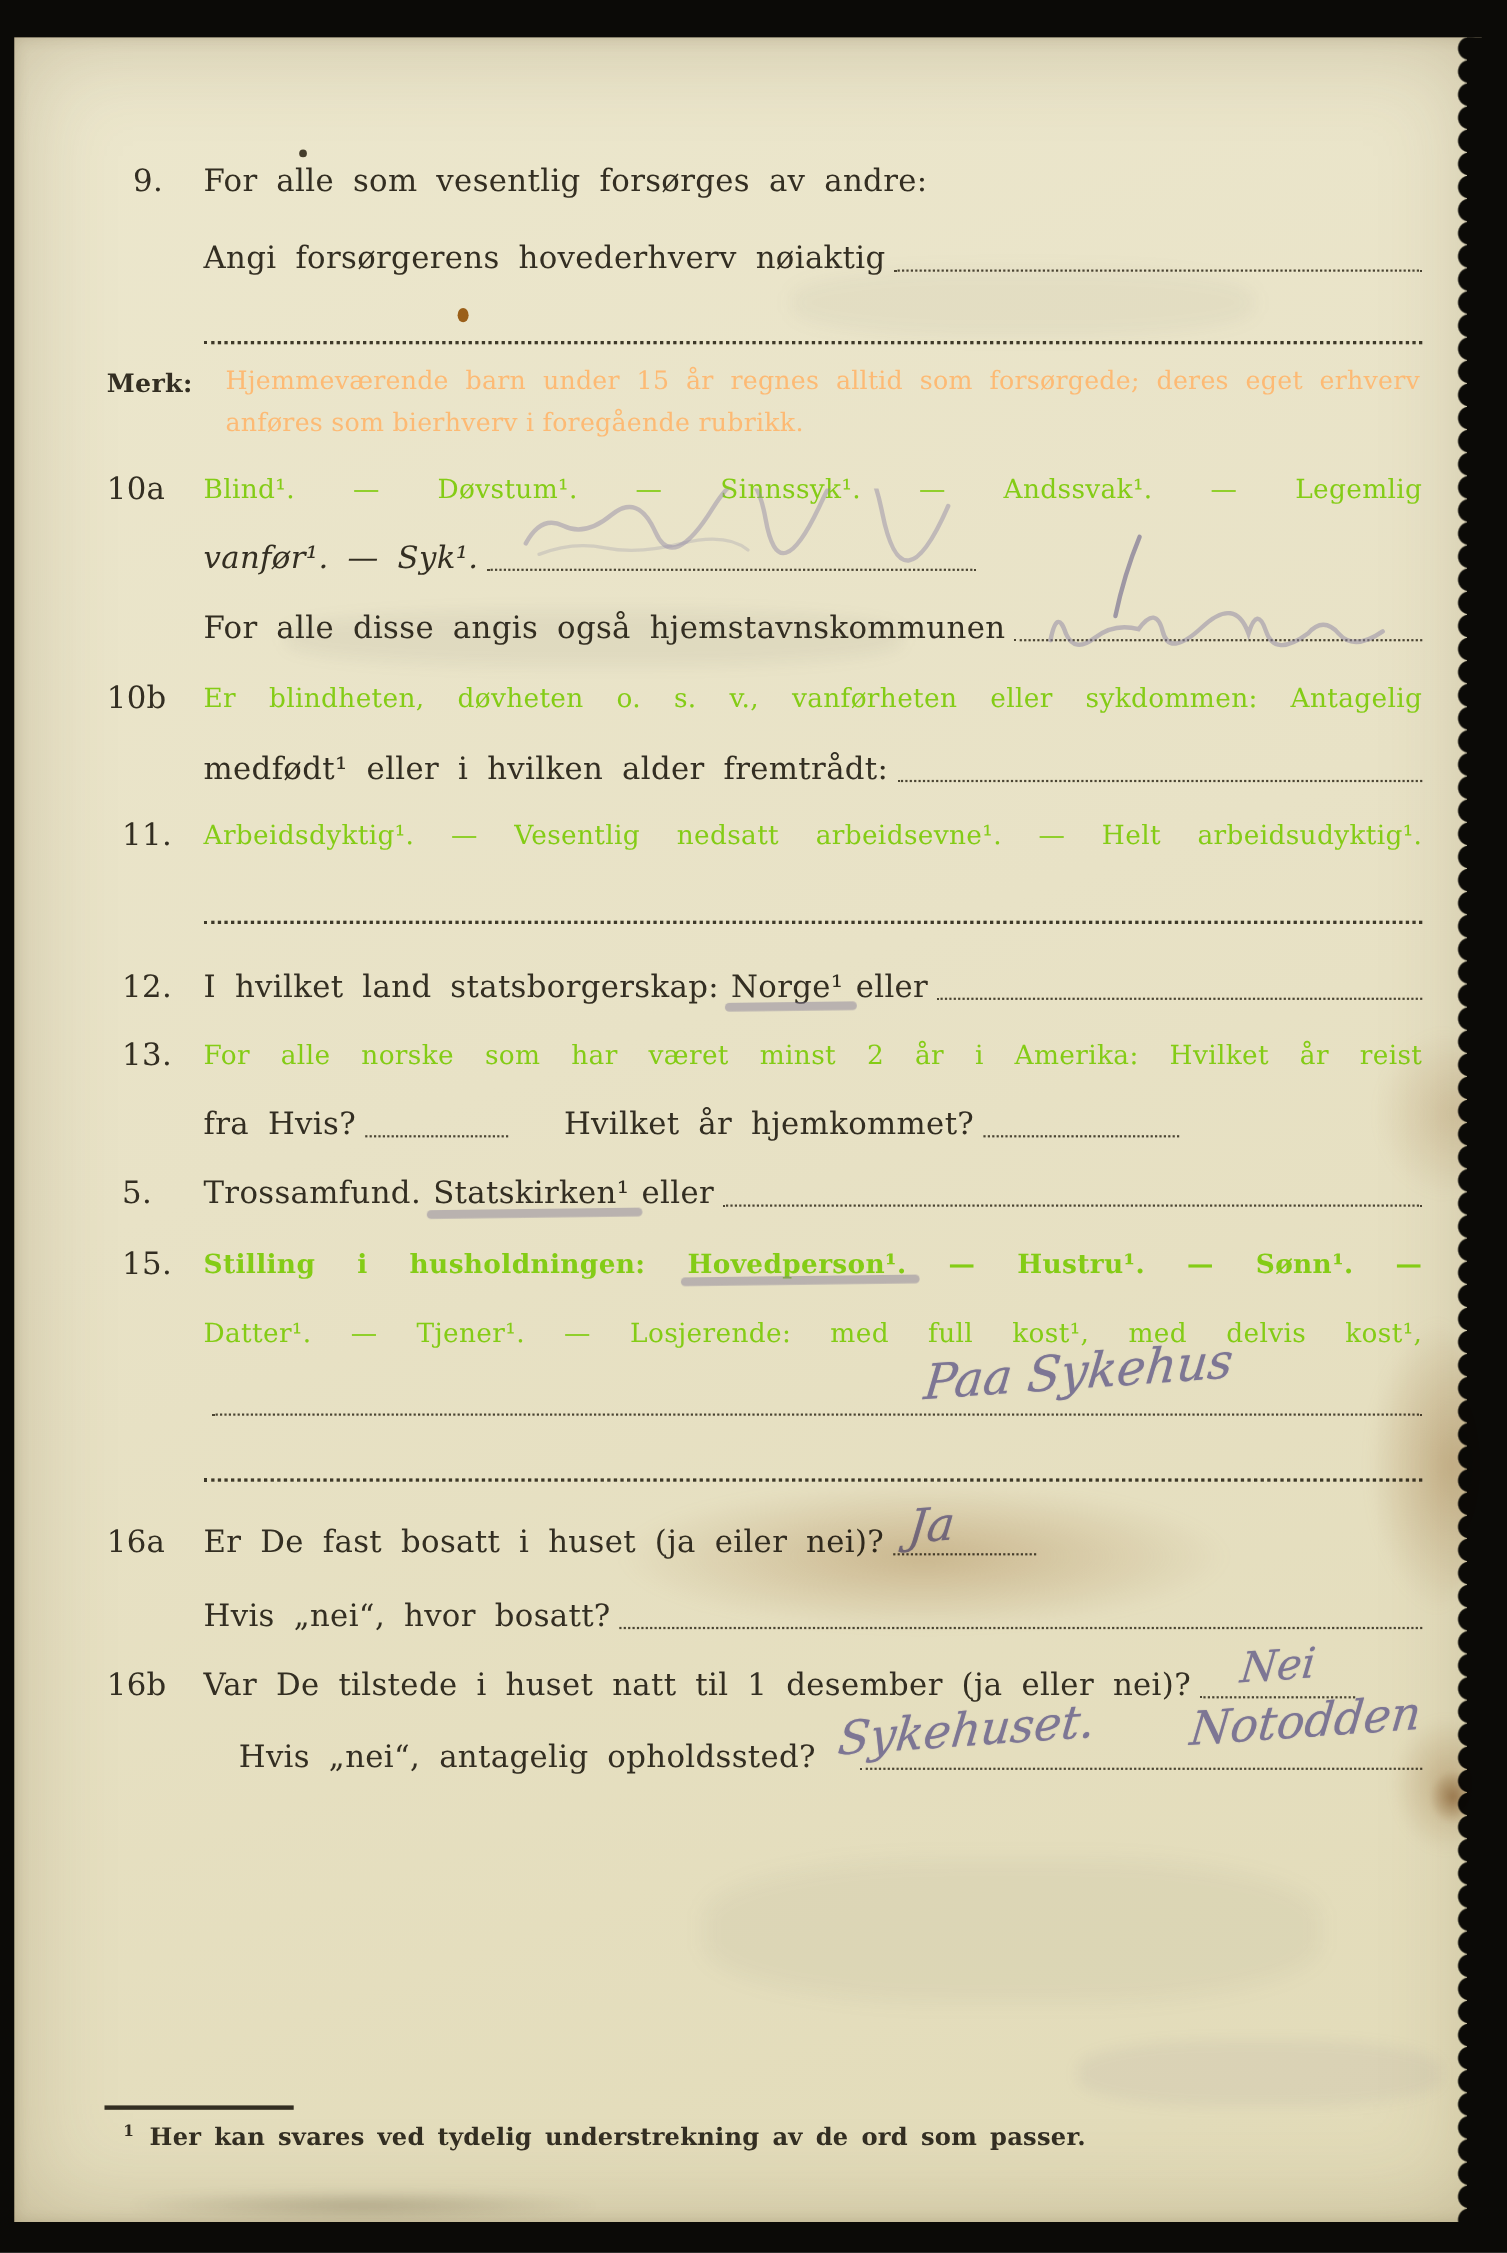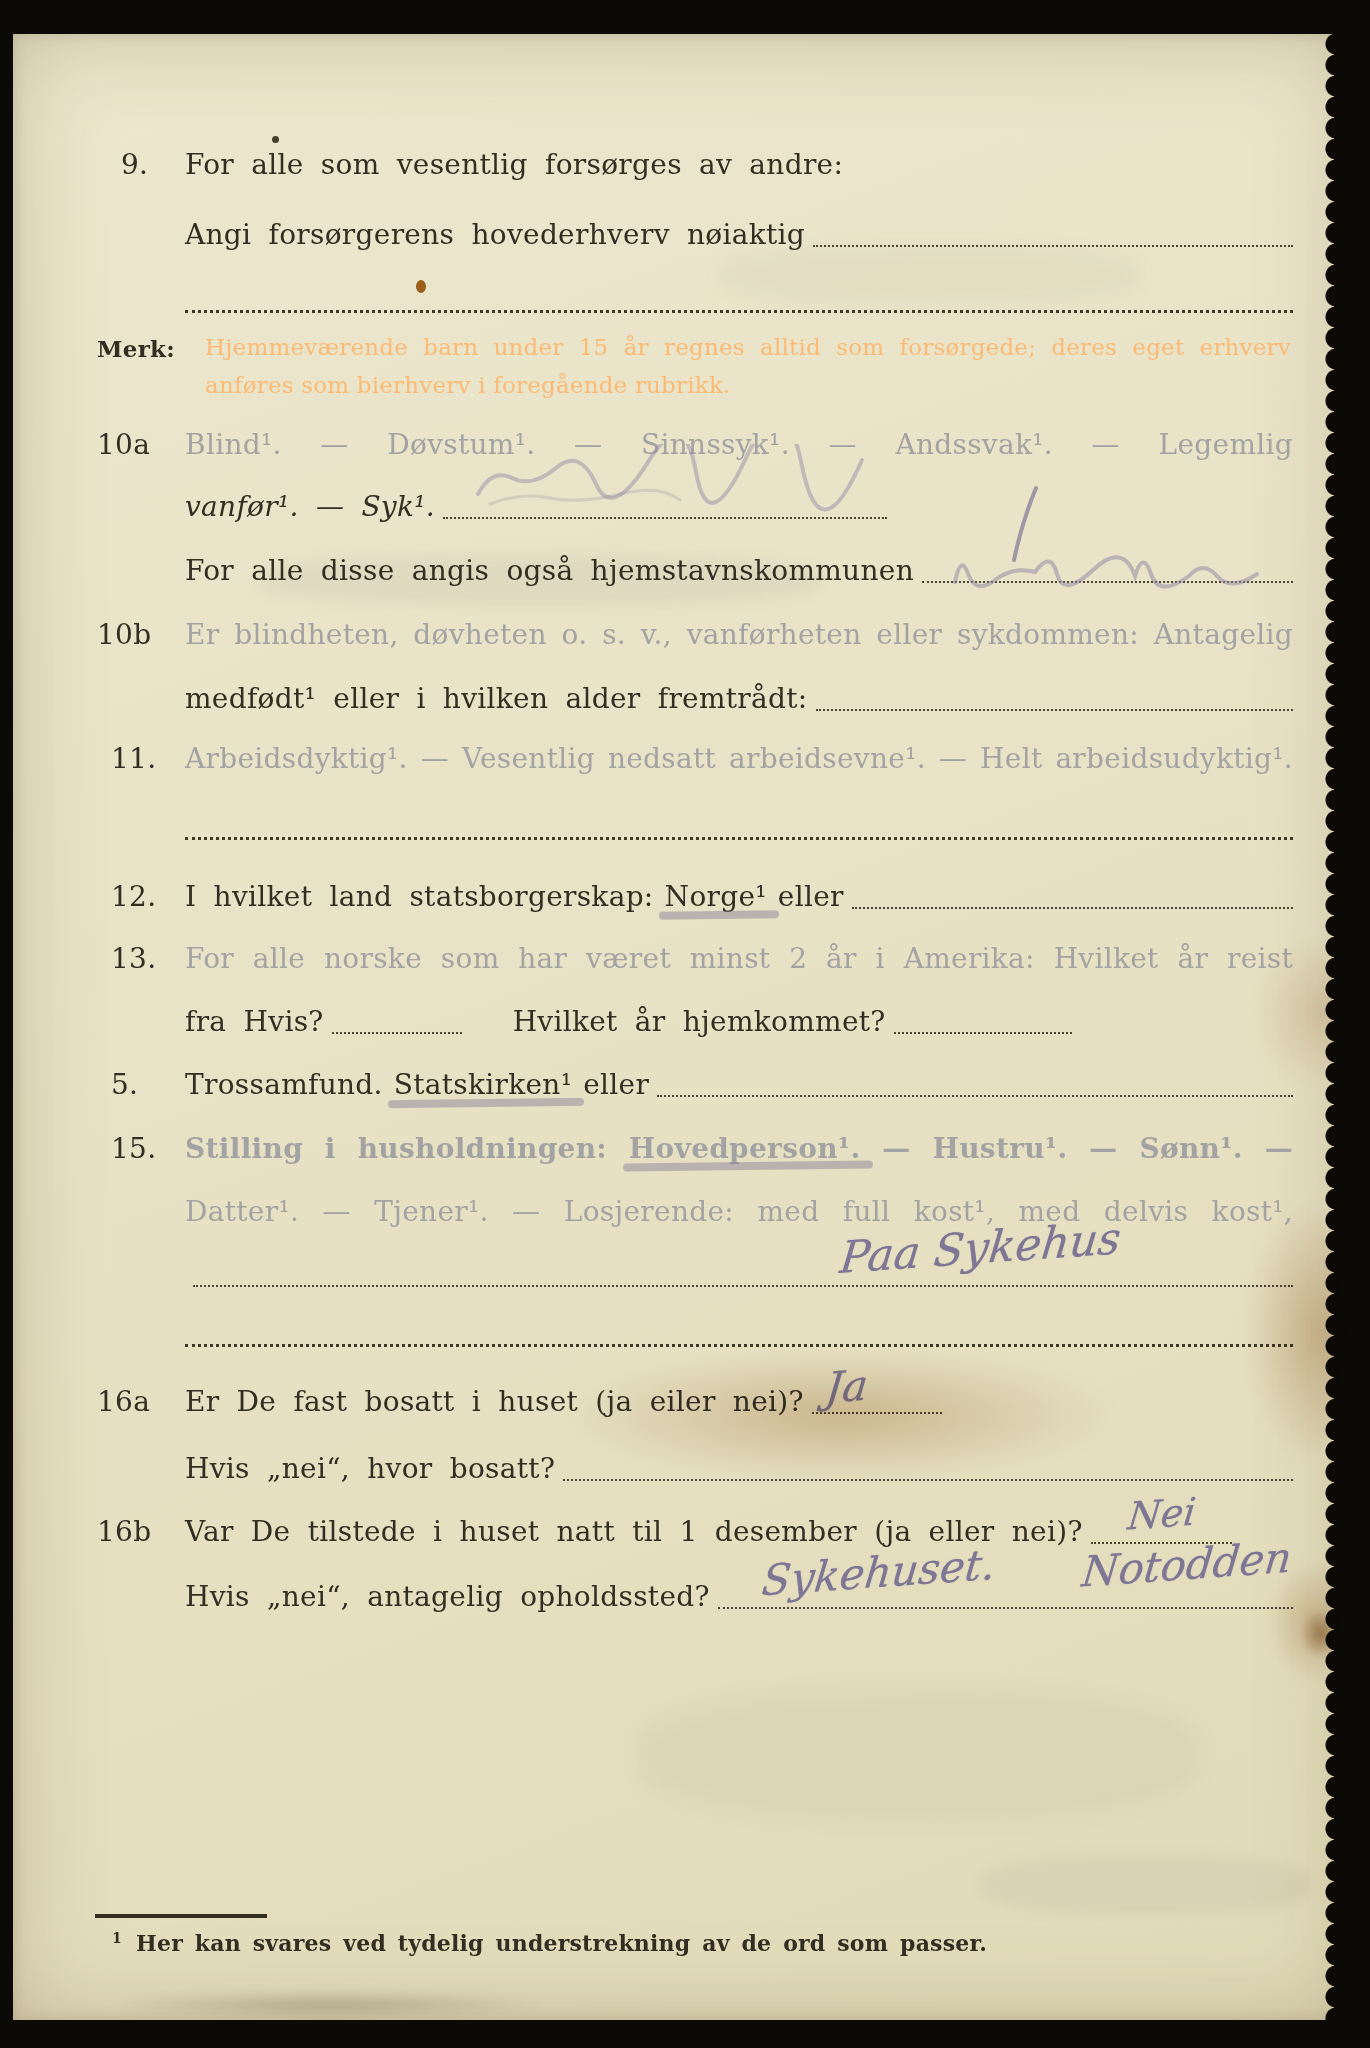--- a/index.html
+++ b/index.html
@@ -45,21 +45,21 @@
   }
   .lead-fixed{flex:0 0 130px;}
   .sp40{margin-left:51px;}
 
   .numabs{
     position:absolute;left:97px;color:#332e22;font-size:28px;line-height:34px;
     letter-spacing:.3px;z-index:3;
   }
   .jrow{
     position:absolute;left:185px;width:1108px;
-    color:#a3a3a3;font-size:28px;line-height:34px;letter-spacing:.3px;
+    color:#84cc16;font-size:24px;line-height:34px;letter-spacing:.3px;
     text-align:justify;text-align-last:justify;z-index:3;
   }
   .merktxt{
     position:absolute;left:205px;width:1086px;
     color:#fdba74;font-size:23px;line-height:30px;letter-spacing:.2px;z-index:3;
   }
   .jm{text-align:justify;text-align-last:justify;}
   .bold{font-weight:bold;}
 
   
@@ -217,21 +217,21 @@
     <span class="t">Hvis „nei“, hvor bosatt?</span>
     <span class="lead"></span>
   </div>
 
   <div class="row" style="top:1515px;width:1135px;">
     <span class="num">16b</span>
     <span class="t">Var De tilstede i huset natt til 1 desember (ja eller nei)?</span>
     <span class="lead"></span>
   </div>
   <div class="hw" style="left:1128px;top:1492px;font-size:38px;">Nei</div>
-  <div class="row" style="top:1580px;width:1196px;">
+  <div class="row" style="top:1580px;width:1196px;gap:32px;">
     <span class="num"></span>
     <span class="t">Hvis „nei“, antagelig opholdssted?</span>
     <span class="lead"></span>
   </div>
   <div class="hw" style="left:762px;top:1548px;font-size:42px;">Sykehuset.</div>
   <div class="hw" style="left:1082px;top:1540px;font-size:42px;">Notodden</div>
 
   <div class="fnrule"></div>
   <div class="footnote">
     <span class="mk">1</span><span>Her kan svares ved tydelig understrekning av de ord som passer.</span>

